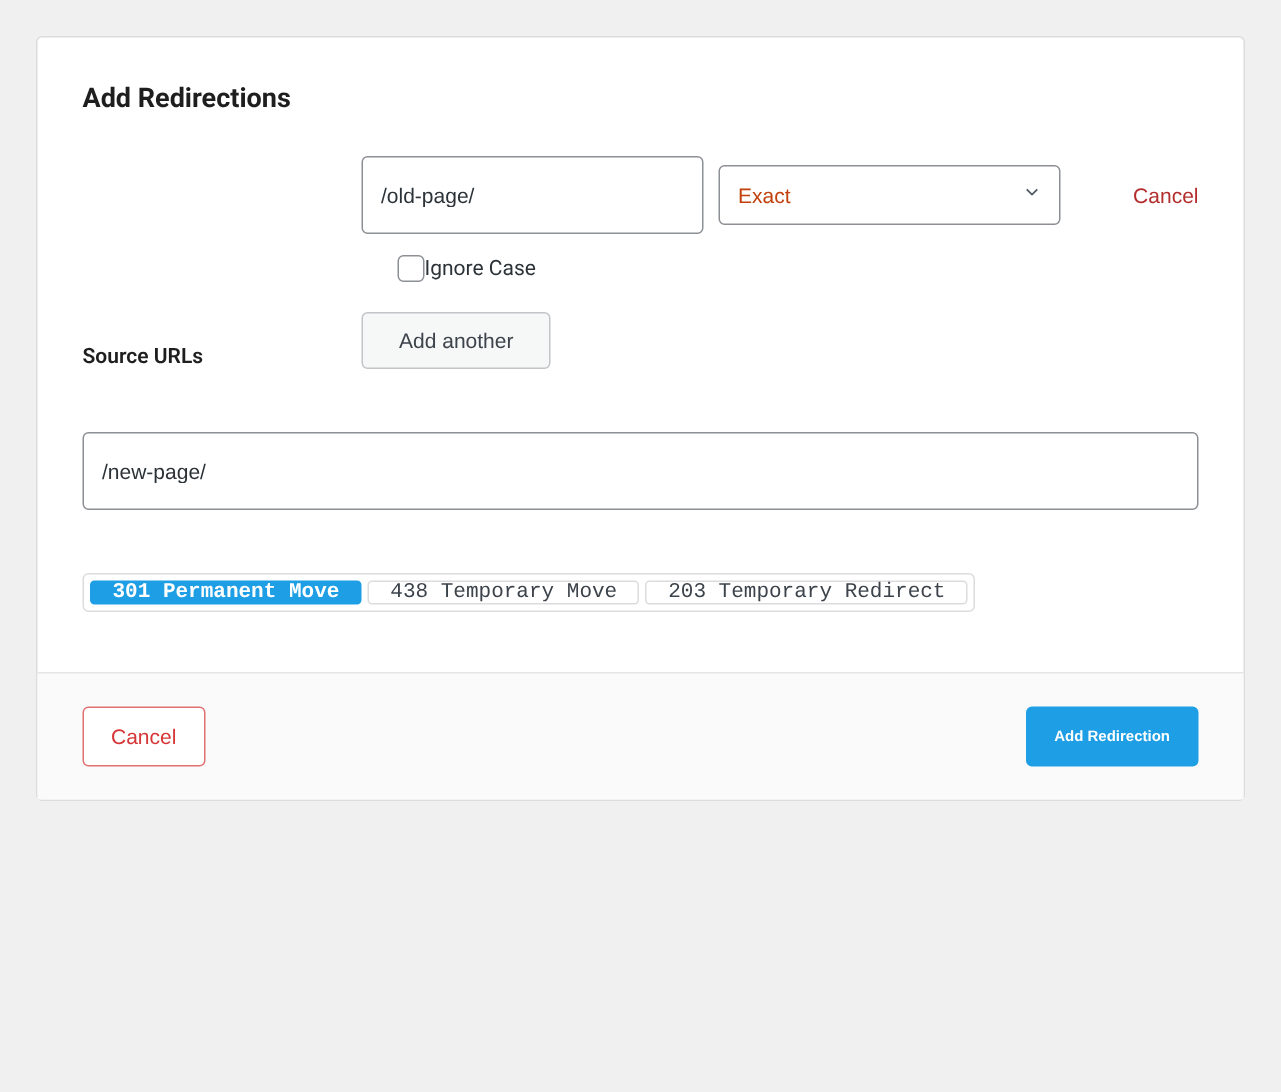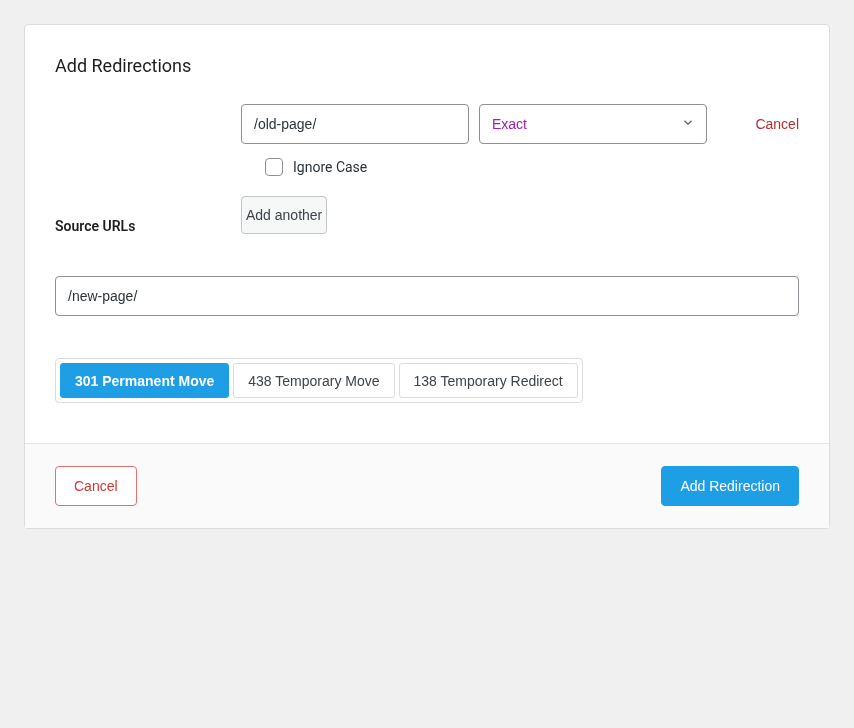--- a/index.html
+++ b/index.html
@@ -19,21 +19,21 @@
       border: 1px solid #dcdcde;
       border-radius: 4px;
       width: 806px;
       margin: 0 auto;
     }
     .panel-body {
       padding: 30px 30px 40px 30px;
     }
     .panel-title {
       font-size: 18px;
-      font-weight: 400;
+      font-weight: 700;
       margin-bottom: 28px;
     }
     .form-row {
       display: flex;
       align-items: flex-end;
       margin-bottom: 42px;
     }
     .form-row:last-child {
       margin-bottom: 0;
     }
@@ -47,21 +47,21 @@
     .form-control-area {
       flex: 1;
     }
     .source-row {
       display: flex;
       align-items: center;
       gap: 10px;
     }
     .text-input {
       width: 228px;
-      height: 40px;
+      height: 52px;
       padding: 0 12px;
       border: 1px solid #8c8f94;
       border-radius: 4px;
       font-size: 14px;
       color: #2c3338;
       background: #fff;
     }
     .text-input.full {
       width: 100%;
     }
@@ -71,21 +71,21 @@
     }
     .select-wrapper select {
       appearance: none;
       -webkit-appearance: none;
       width: 100%;
       height: 40px;
       padding: 0 36px 0 12px;
       border: 1px solid #8c8f94;
       border-radius: 4px;
       font-size: 14px;
-      color: #a21caf;
+      color: #c2410c;
       background: #fff;
       cursor: pointer;
     }
     .select-wrapper .chevron {
       position: absolute;
       right: 12px;
       top: 50%;
       transform: translateY(-50%);
       pointer-events: none;
     }
@@ -95,66 +95,66 @@
       color: #b32d2e;
       font-size: 14px;
       cursor: pointer;
       padding: 0 0 0 8px;
       margin-left: auto;
     }
     .checkbox-row {
       display: flex;
       align-items: center;
       margin-top: 14px;
-      gap: 10px;
       padding-left: 24px;
     }
     .checkbox-row input[type="checkbox"] {
       width: 18px;
       height: 18px;
       border: 1px solid #8c8f94;
       border-radius: 4px;
       cursor: pointer;
       appearance: none;
       background: #fff;
     }
     .checkbox-row label {
       font-size: 14px;
       color: #2c3338;
       cursor: pointer;
     }
     .secondary-btn {
       height: 38px;
-      padding: 0 4px;
+      padding: 0 24px;
       background: #f6f7f7;
       border: 1px solid #c3c4c7;
       border-radius: 4px;
       font-size: 14px;
       color: #3c434a;
       cursor: pointer;
       margin-top: 20px;
     }
     .tab-group {
       display: inline-flex;
       border: 1px solid #dcdcde;
       border-radius: 4px;
       padding: 4px;
       gap: 4px;
     }
     .tab-btn {
       padding: 0 14px;
-      height: 35px;
+      height: 16px;
       border: 1px solid #dcdcde;
       border-radius: 3px;
       background: #fff;
       font-size: 14px;
       color: #3c434a;
       cursor: pointer;
       display: flex;
       align-items: center;
+      font-family: Liberation Mono, monospace;
     }
     .tab-btn.active {
       background: #1e9ee5;
       color: #fff;
       border-color: #1e9ee5;
       font-weight: 600;
     }
     .panel-footer {
       border-top: 1px solid #e5e5e5;
       background: #fafafa;
@@ -172,22 +172,22 @@
       font-size: 14px;
       cursor: pointer;
     }
     .primary-btn {
       height: 40px;
       padding: 0 18px;
       background: #1e9ee5;
       border: 1px solid #1e9ee5;
       border-radius: 4px;
       color: #fff;
-      font-size: 14px;
-      font-weight: 400;
+      font-size: 10px;
+      font-weight: 700;
       cursor: pointer;
     }
   </style>
 </head>
 <body>
 
 <div class="panel">
   <div class="panel-body">
     <h2 class="panel-title">Add Redirections</h2>
 
@@ -220,21 +220,21 @@
       <div class="form-control-area">
         <input type="text" class="text-input full" value="/new-page/" style="">
       </div>
     </div>
 
     <div class="form-row">
       <div class="form-control-area">
         <div class="tab-group">
           <button class="tab-btn active">301 Permanent Move</button>
           <button class="tab-btn">438 Temporary Move</button>
-          <button class="tab-btn">138 Temporary Redirect</button>
+          <button class="tab-btn">203 Temporary Redirect</button>
         </div>
       </div>
     </div>
 
 
   </div>
 
   <div class="panel-footer">
     <button class="cancel-btn">Cancel</button>
     <button class="primary-btn">Add Redirection</button>

